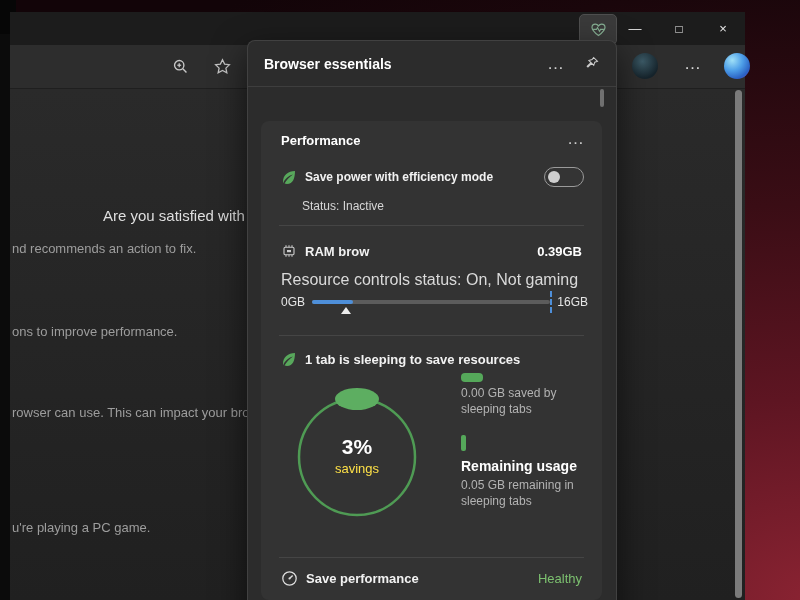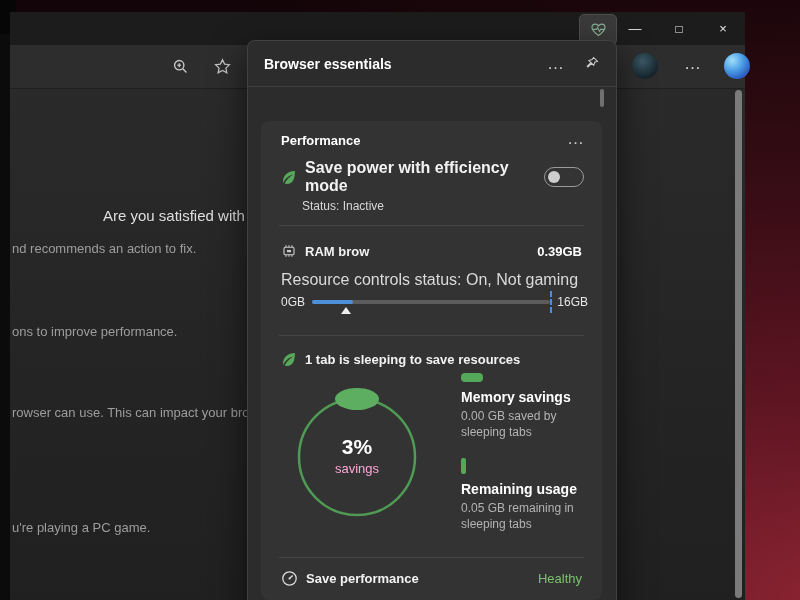--- a/index.html
+++ b/index.html
@@ -53,21 +53,21 @@
   .pin-wrap{width:18px;height:18px;display:flex;align-items:center;justify-content:center;}
   .panel-divider{position:absolute;top:45px;left:0;right:0;height:1px;background:#3e3e3e;}
   .panel-thumb{position:absolute;right:12px;top:48px;width:4px;height:18px;background:#707070;border-radius:2px;}
 
   .card{position:absolute;left:13px;top:80px;width:341px;height:479px;background:#333333;border-radius:8px;overflow:hidden;}
 
   .perf-title{position:absolute;left:20px;top:12px;color:#ffffff;font-size:13px;font-weight:700;}
   .perf-more{position:absolute;right:18px;top:8px;color:#cccccc;font-size:17px;}
 
   .eff-row{position:absolute;left:20px;right:18px;top:44px;height:24px;display:flex;align-items:center;gap:8px;}
-  .eff-label{flex:1;color:#f2f2f2;font-size:16px;font-weight:700;}
+  .eff-label{flex:1;color:#f2f2f2;font-size:12px;font-weight:700;}
   .toggle{position:relative;width:40px;height:20px;border:1px solid #9a9a9a;border-radius:11px;background:#343434;box-sizing:border-box;}
   .knob{position:absolute;left:3px;top:3px;width:12px;height:12px;border-radius:50%;background:#cfcfcf;}
   .status-text{position:absolute;left:20px;top:78px;color:#d6d6d6;font-size:12px;margin-left:21px;}
 
   .divider{position:absolute;left:18px;right:18px;height:1px;background:#454545;}
   .div1{top:104px;} .div2{top:214px;} .div3{top:436px;}
 
   .ram-row{position:absolute;left:20px;right:20px;top:120px;height:20px;display:flex;align-items:center;gap:8px;}
   .ram-label{flex:1;color:#f2f2f2;font-size:13px;font-weight:700;}
   .ram-value{color:#ffffff;font-size:13px;font-weight:700;}
@@ -81,21 +81,21 @@
           border-left:5px solid transparent;border-right:5px solid transparent;border-bottom:7px solid #ececec;}
   .dash-tick{position:absolute;right:-2px;top:-9px;height:22px;border-left:2px dashed var(--accent-blue,#4e8fd9);}
 
   .sleep-row{position:absolute;left:20px;right:18px;top:228px;height:20px;display:flex;align-items:center;gap:8px;}
   .sleep-label{color:#f2f2f2;font-size:13px;font-weight:700;}
 
   .donut{position:absolute;left:28px;top:264px;width:136px;height:140px;}
   .donut-center{position:absolute;left:28px;top:264px;width:136px;height:140px;display:flex;flex-direction:column;
                 align-items:center;justify-content:center;}
   .donut-pct{color:#ffffff;font-size:21px;font-weight:700;}
-  .donut-cap{color:#f9a8d4;font-size:13px;margin-top:2px;}
+  .donut-cap{color:#fde047;font-size:13px;margin-top:2px;}
 
   .legend{position:absolute;left:200px;top:252px;width:134px;}
   .mark-h{width:22px;height:9px;border-radius:4px;background:var(--accent-green,#55a85a);}
   .mark-v{width:5px;height:16px;border-radius:2px;background:var(--accent-green,#55a85a);margin-top:18px;}
   .legend-title{color:#ffffff;font-size:14px;font-weight:700;margin-top:7px;}
   .legend-line{color:#b3b3b3;font-size:12px;line-height:15px;margin-top:4px;}
   .legend-line + .legend-line{margin-top:1px;}
 
   .footer-row{position:absolute;left:20px;right:20px;top:446px;height:22px;display:flex;align-items:center;gap:8px;}
   .footer-label{flex:1;color:#f2f2f2;font-size:13px;font-weight:700;}
@@ -237,21 +237,20 @@
           <ellipse cx="68" cy="14" rx="22" ry="11" fill="#5dae61"></ellipse>
         </svg>
       </div>
       <div class="donut-center">
         <span class="donut-pct">3%</span>
         <span class="donut-cap">savings</span>
       </div>
 
       <div class="legend">
         <div class="mark-h"></div>
-        <div class="legend-title">Memory savings</div>
         <div class="legend-line">0.00 GB saved by</div>
         <div class="legend-line">sleeping tabs</div>
         <div class="mark-v"></div>
         <div class="legend-title">Remaining usage</div>
         <div class="legend-line">0.05 GB remaining in</div>
         <div class="legend-line">sleeping tabs</div>
       </div>
 
       <div class="divider div3"></div>
 

